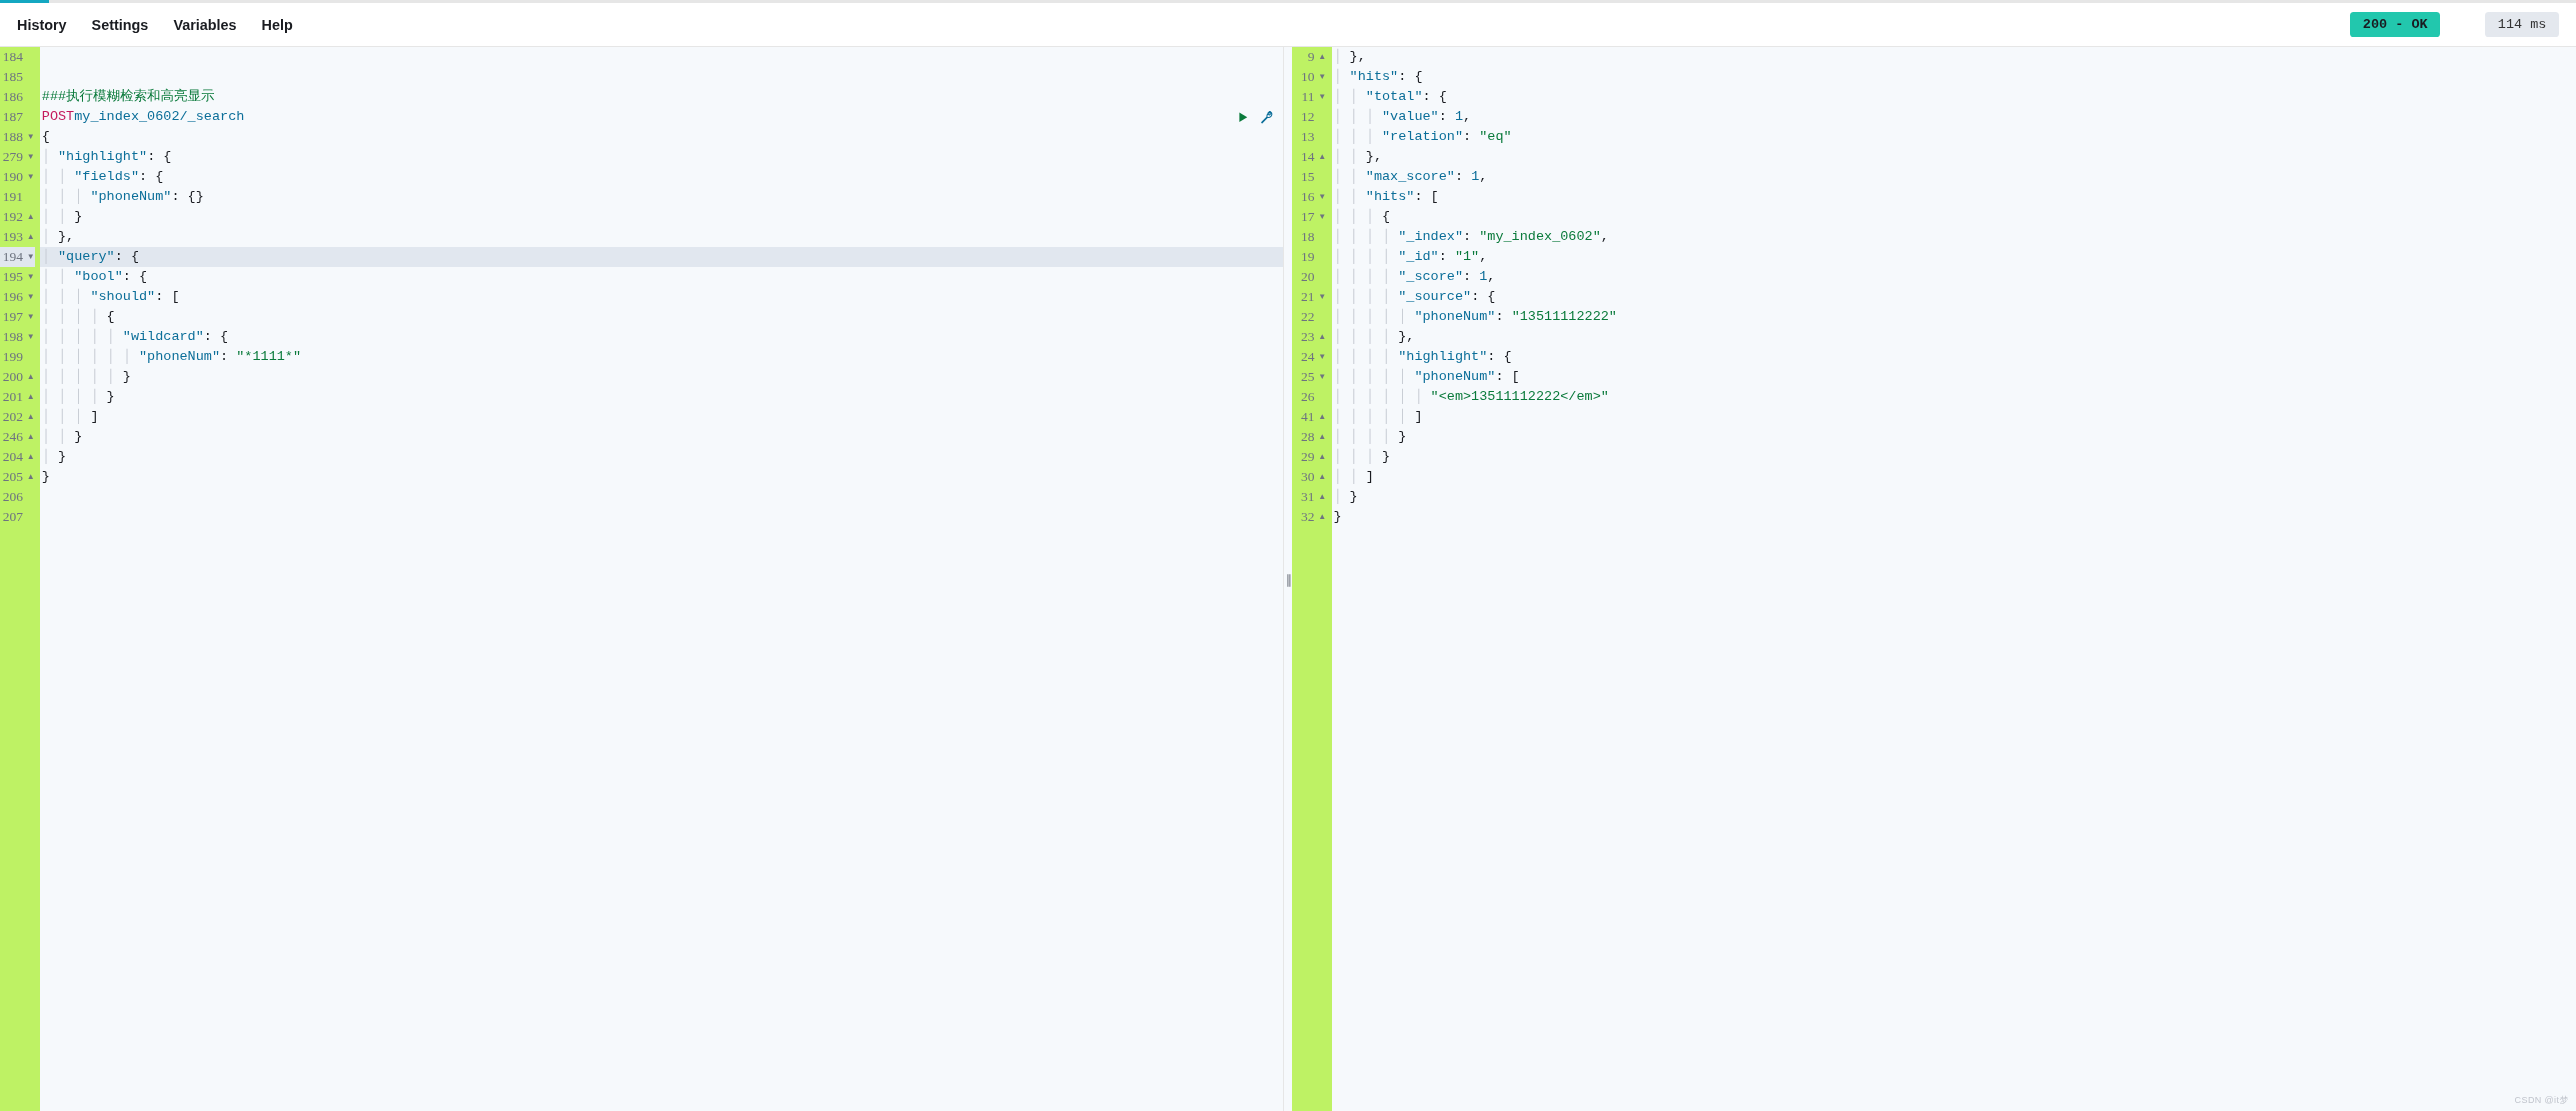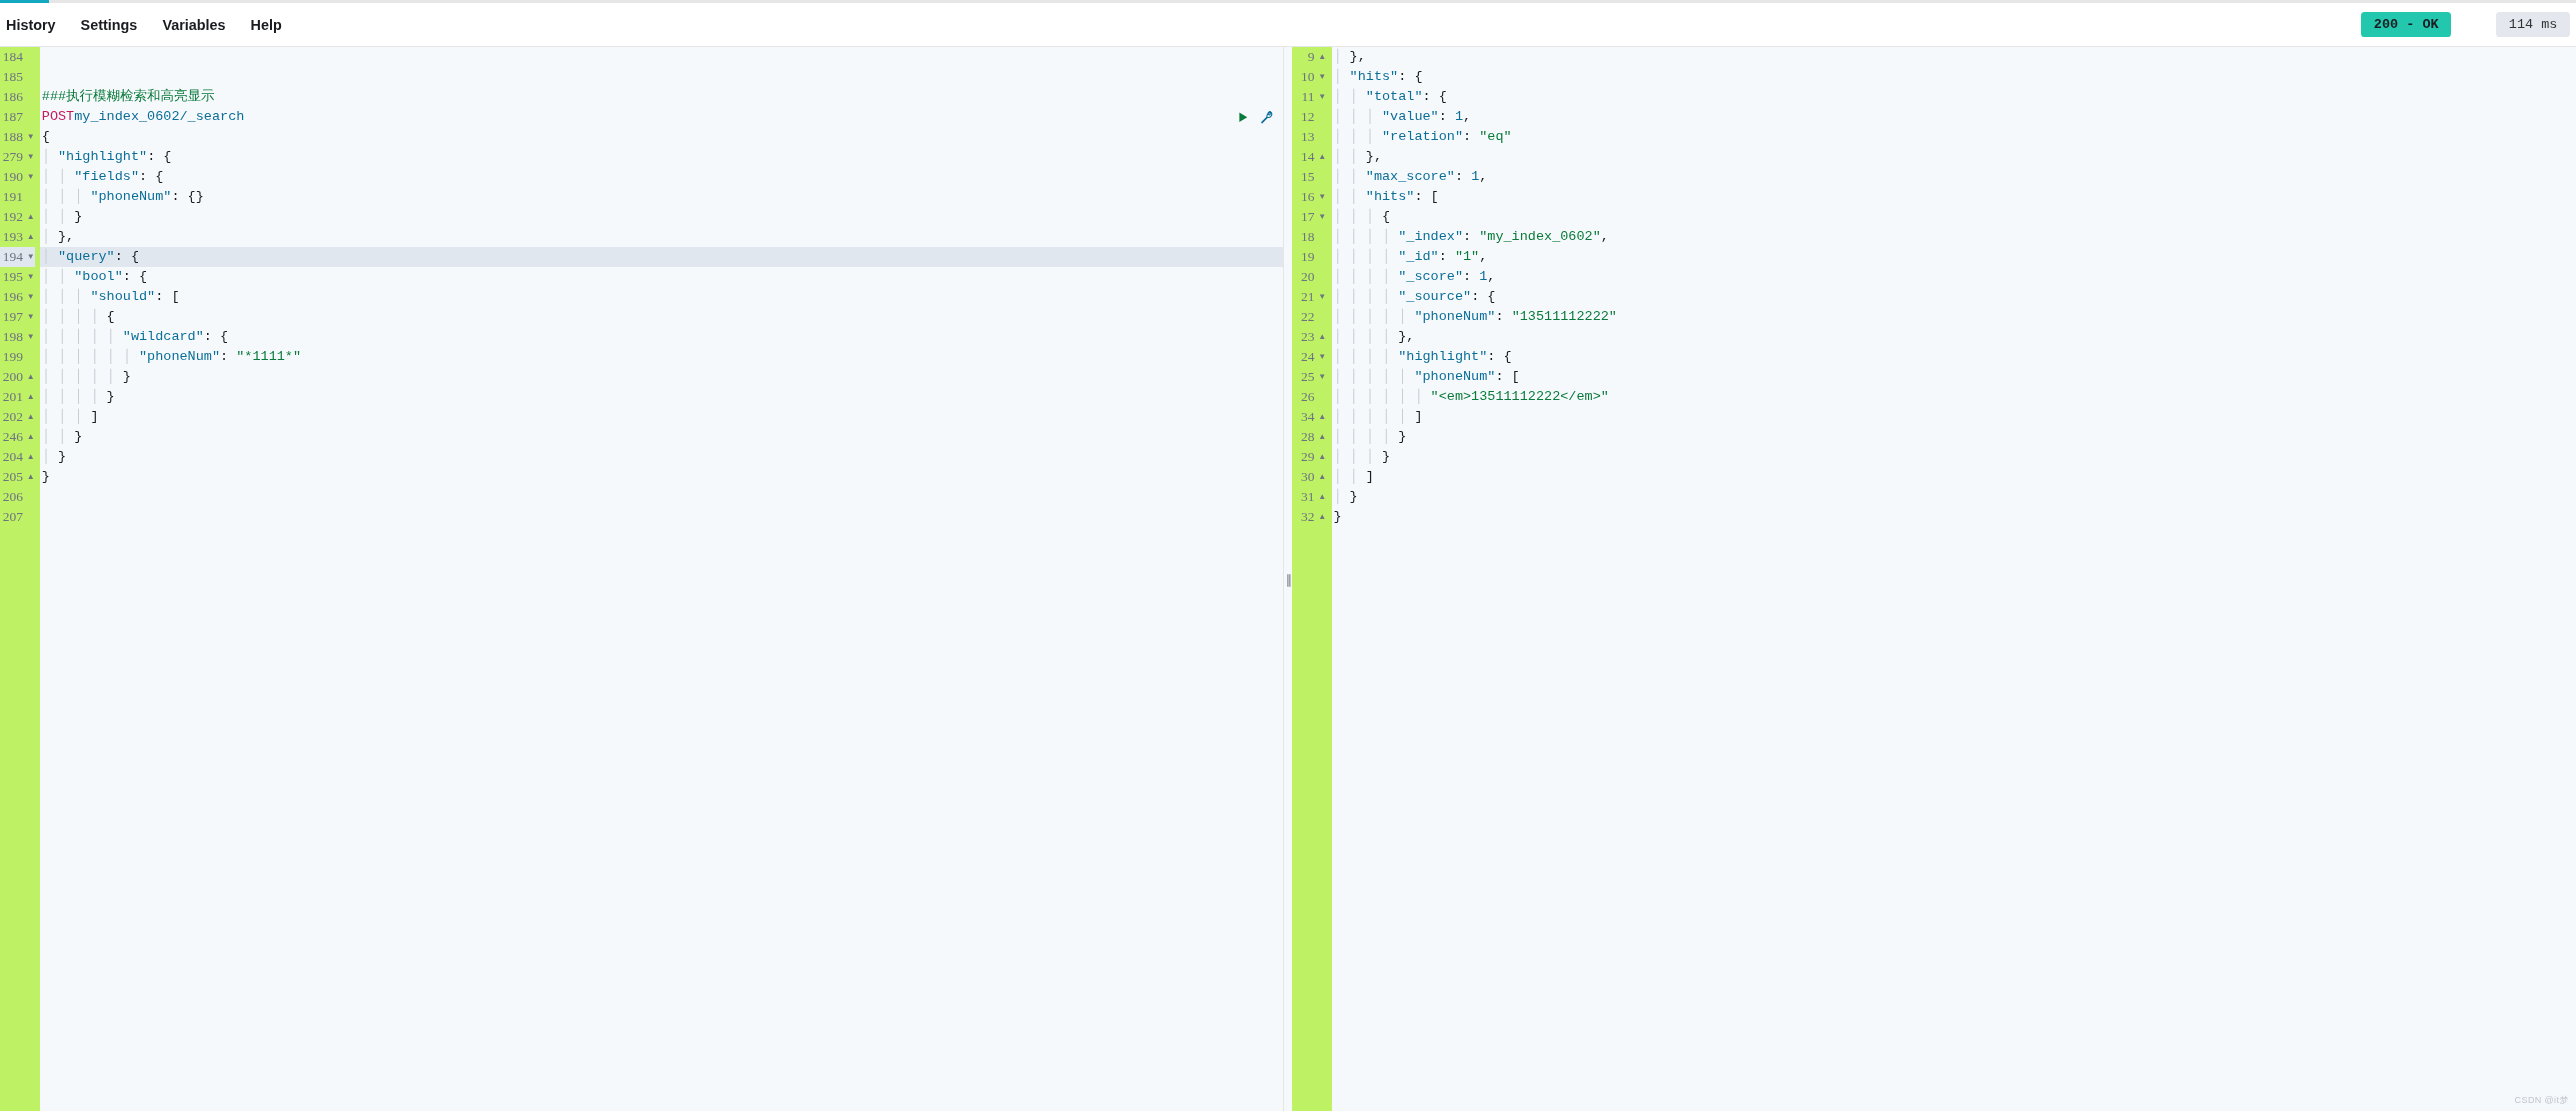--- a/index.html
+++ b/index.html
@@ -17,21 +17,21 @@
     left: 0; top: 0;
     width: 49px;
     height: 2.7px;
     background: #14a7c1;
   }
 
   .toolbar {
     display: flex;
     align-items: center;
     justify-content: space-between;
-    padding: 9px 6px;
+    padding: 9px 17px;
     border-bottom: 0.9px solid #e6e6e6;
     background: #fff;
   }
   .toolbar-left { display: flex; gap: 25px; }
   .toolbar-item {
     font-size: 14.4px;
     font-weight: 600;
     color: #1a1c21;
     cursor: pointer;
   }
@@ -362,21 +362,21 @@
         </div>
         <div class="gutter-row">
           <span>25</span>
           <span class="fold">▼</span>
         </div>
         <div class="gutter-row">
           <span>26</span>
           <span class="fold"></span>
         </div>
         <div class="gutter-row">
-          <span>34</span>
+          <span>41</span>
           <span class="fold">▲</span>
         </div>
         <div class="gutter-row">
           <span>28</span>
           <span class="fold">▲</span>
         </div>
         <div class="gutter-row">
           <span>29</span>
           <span class="fold">▲</span>
         </div>

